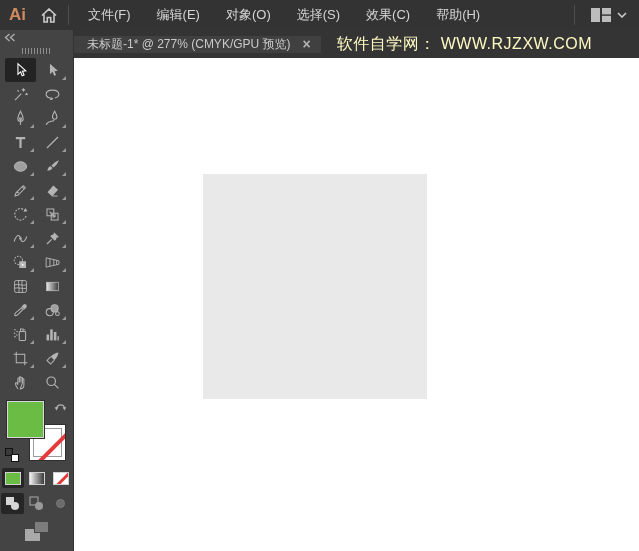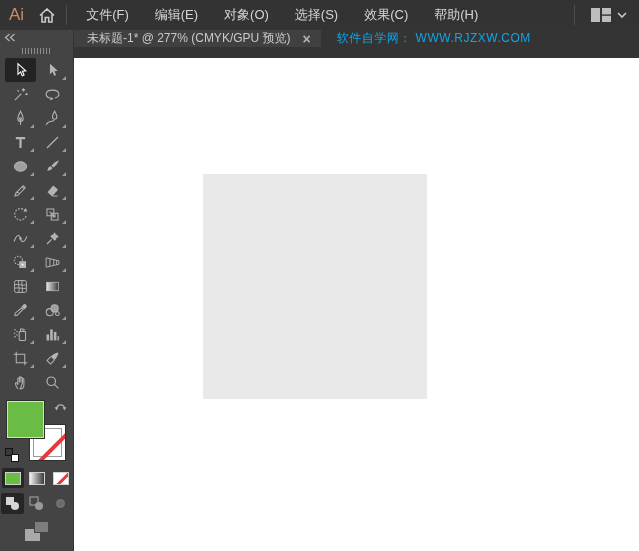--- a/index.html
+++ b/index.html
@@ -3,38 +3,38 @@
 <meta charset="utf-8">
 <style>
   * { margin:0; padding:0; box-sizing:border-box; }
   html,body { width:639px; height:551px; overflow:hidden; background:#2b2b2b;
               font-family:"Liberation Sans", sans-serif; }
   .window { position:relative; width:639px; height:551px; }
 
   
   .menubar { position:absolute; left:0; top:0; width:639px; height:30px;
              background:#333333; display:flex; align-items:center; }
-  .ai-logo { color:#cf8a5f; font-weight:normal; font-size:17px; padding:0 10px 0 9px; letter-spacing:0; }
+  .ai-logo { color:#cf8a5f; font-weight:bold; font-size:17px; padding:0 10px 0 9px; letter-spacing:0; }
   .home-btn { width:26px; height:22px; display:flex; align-items:center; justify-content:center; }
   .mb-sep { width:1px; height:20px; background:#4d4d4d; margin:0 6px; }
   .menu-items { display:flex; align-items:center; height:100%; }
   .menu-item { color:#d6d6d6; font-size:13px; padding:0 13px; height:100%;
                display:flex; align-items:center; cursor:default;text-align:right; }
   .menubar-right { margin-left:auto; display:flex; align-items:center; height:100%; }
   .workspace-btn { display:flex; align-items:center; gap:6px; padding:0 12px 0 10px; height:100%; }
 
   
   .tabbar { position:absolute; left:74px; top:30px; width:565px; height:28px;
-            background:#343434; display:flex; align-items:flex-start; }
+            background:#343434; display:flex; align-items:center; }
   .doc-tab { background:#404040; display:flex; align-items:center; padding:0 10px 0 13px;
              max-width:258px; }
   .doc-tab-title { color:#c9c9c9; font-size:12px; white-space:nowrap; }
   .tab-close { color:#b3b3b3; font-size:14px; font-weight:bold; margin-left:12px;
                line-height:1; cursor:default; }
-  .watermark { color:#0ea5e9; font-size:12px; display:flex; align-items:center;
+  .watermark { color:#fef9c3; font-size:16px; display:flex; align-items:center;
                padding-left:16px; letter-spacing:.5px; }
 
   
   .toolbar { position:absolute; left:0; top:30px; width:74px; height:521px;
              background:#444444; border-right:1px solid #333; display:flex;
              flex-direction:column; align-items:center; }
   .tb-head { width:100%; height:14px; display:flex; align-items:center; }
   .collapse { margin-left:4px; }
   .grip { width:30px; height:6px; margin:4px 0 4px 0;
           background:repeating-linear-gradient(90deg,#8d8d8d 0 1px,transparent 1px 3px); }

